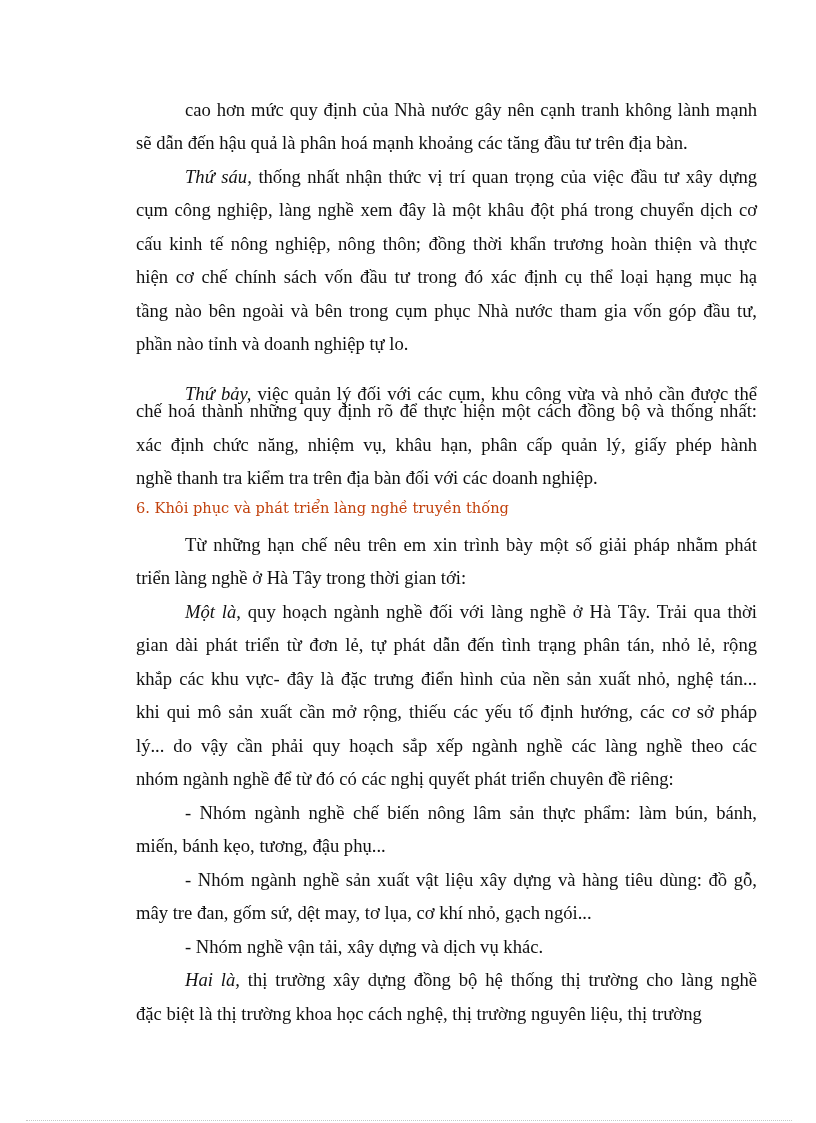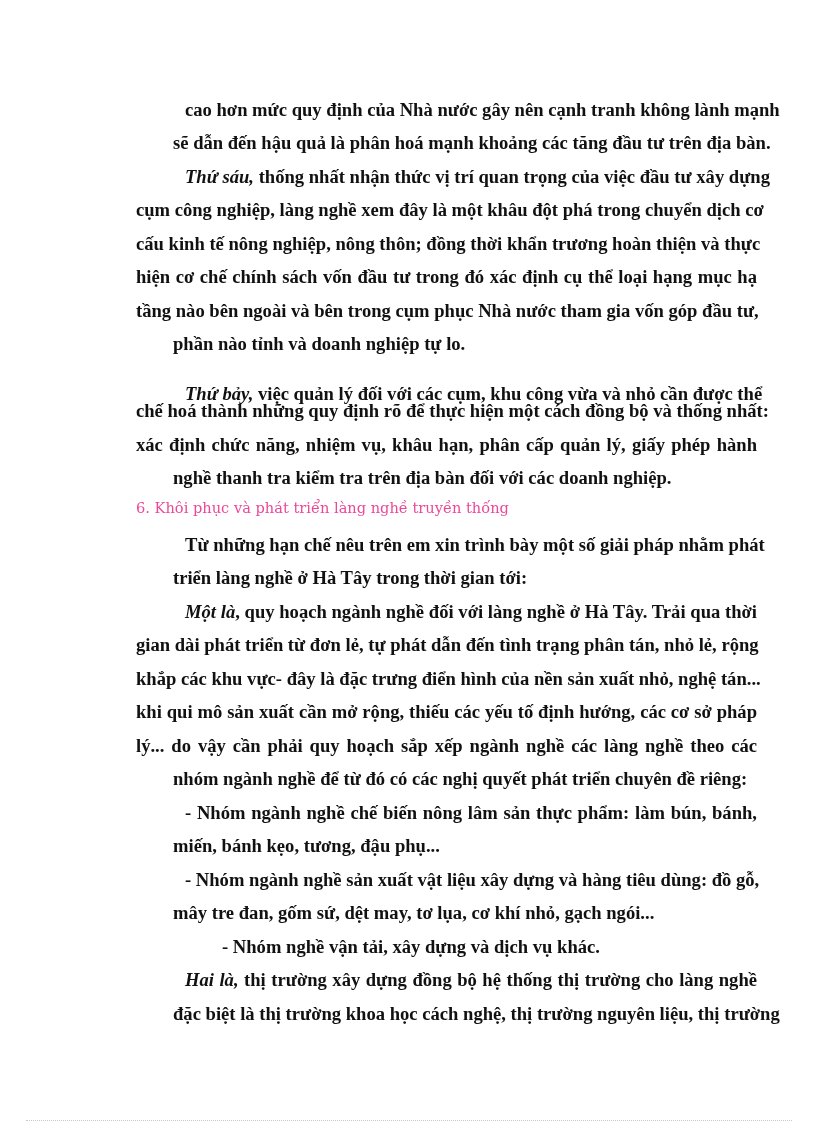--- a/index.html
+++ b/index.html
@@ -24,41 +24,39 @@
     .line {
       position: absolute;
       left: 0;
       width: 621px;
       height: 33px;
       font-size: 18.6px;
       line-height: 33px;
       white-space: nowrap;
       text-align: justify;
       text-align-last: justify;
-      font-weight: bold;
     }
     .line.last {
       text-align-last: left;
-      margin-left: 37px;
     }
     .line.indent {
       left: 49px;
       width: 572px;
     }
     .line em {
       font-style: italic;
     }
     .heading {
       position: absolute;
       left: 0;
       font-family: "DejaVu Serif", "Liberation Serif", serif;
       font-size: 14.6px;
       line-height: 30px;
       white-space: nowrap;
-      color: #ec4899;
+      color: #c2410c;
     }
     .footer-rule {
       position: absolute;
       left: 26px;
       top: 1120px;
       width: 766px;
       border-top: 1px dotted #c8c8c8;
       height: 0;
     }
   </style>

